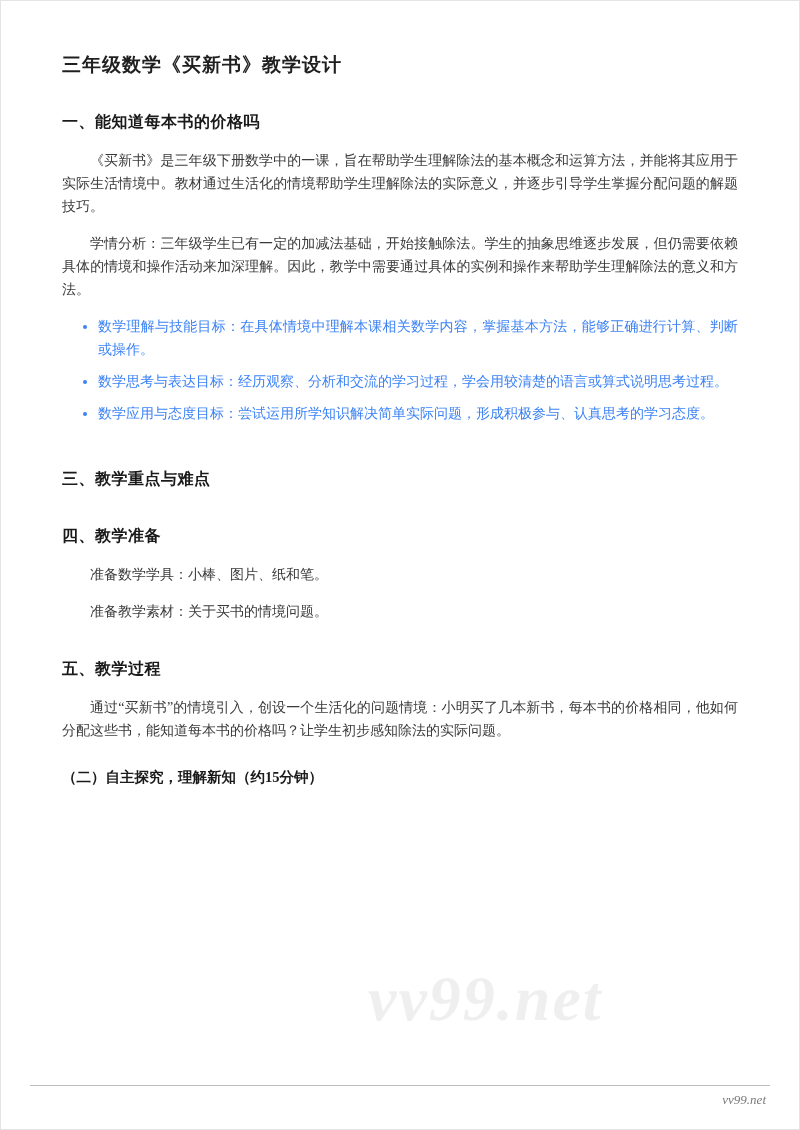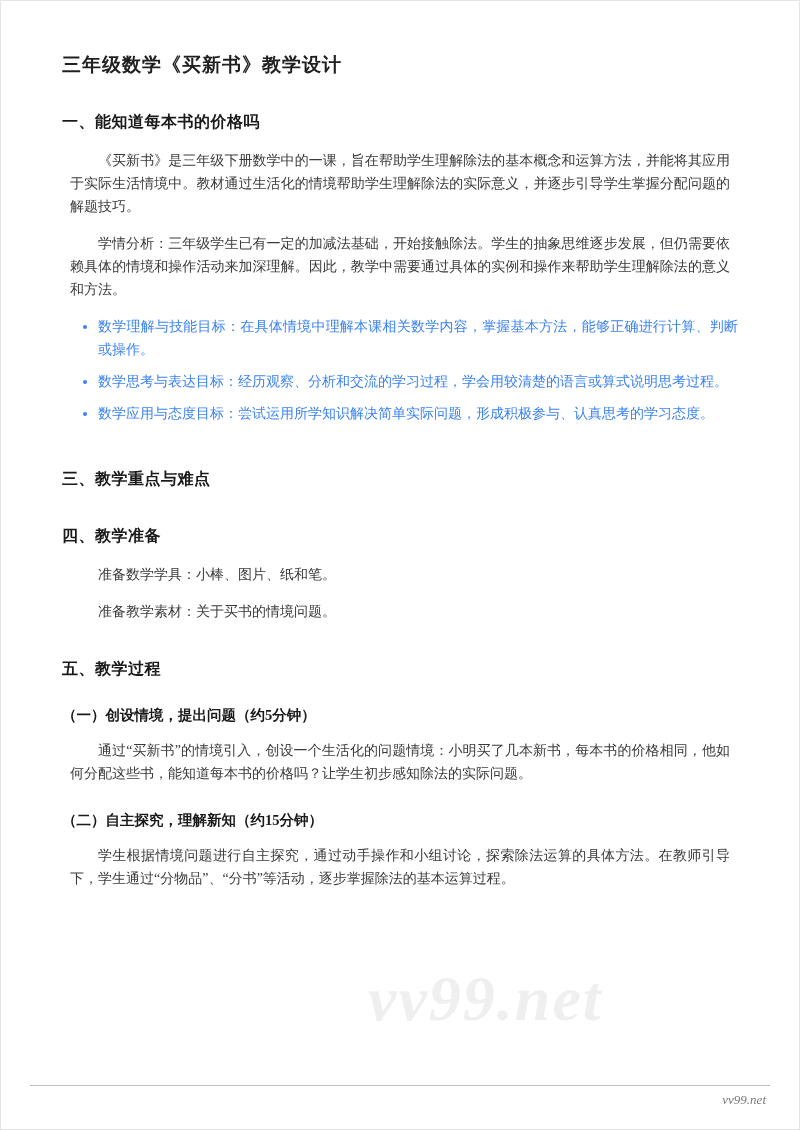--- a/index.html
+++ b/index.html
@@ -35,21 +35,21 @@
     font-weight: bold;
     color: #1a1a1a;
     margin: 36px 0 16px 0;
     letter-spacing: 0.5px;
   }
   .sec-heading.first { margin-top: 24px; }
   .sec-heading.gap-lg { margin-top: 44px; }
   .body-p {
     font-size: 14px;
     line-height: 23px;
-    margin: 14px 8px;
+    margin: 14px 0;
     text-indent: 2em;
     text-align: justify;
     color: #3a3a3a;
   }
   ul.goal-list {
     margin: 12px 0 12px 22px;
     padding: 0 0 0 14px;
   }
   ul.goal-list li {
     font-size: 14px;
@@ -116,24 +116,22 @@
     </ul>
 
     <h2 class="sec-heading gap-lg">三、教学重点与难点</h2>
 
     <h2 class="sec-heading">四、教学准备</h2>
     <p class="body-p">准备数学学具：小棒、图片、纸和笔。</p>
     <p class="body-p">准备教学素材：关于买书的情境问题。</p>
 
     <h2 class="sec-heading">五、教学过程</h2>
 
-    <h3 class="sub-heading">（一）创设情境，提出问题（约5分钟）</h3>
     <p class="body-p">通过“买新书”的情境引入，创设一个生活化的问题情境：小明买了几本新书，每本书的价格相同，他如何分配这些书，能知道每本书的价格吗？让学生初步感知除法的实际问题。</p>
 
     <h3 class="sub-heading">（二）自主探究，理解新知（约15分钟）</h3>
-    <p class="body-p">学生根据情境问题进行自主探究，通过动手操作和小组讨论，探索除法运算的具体方法。在教师引导下，学生通过“分物品”、“分书”等活动，逐步掌握除法的基本运算过程。</p>
 
   </div>
 
   <div class="footer-divider"></div>
   <div class="footer-site">vv99.net</div>
 
 </div>
 
 </body></html>

